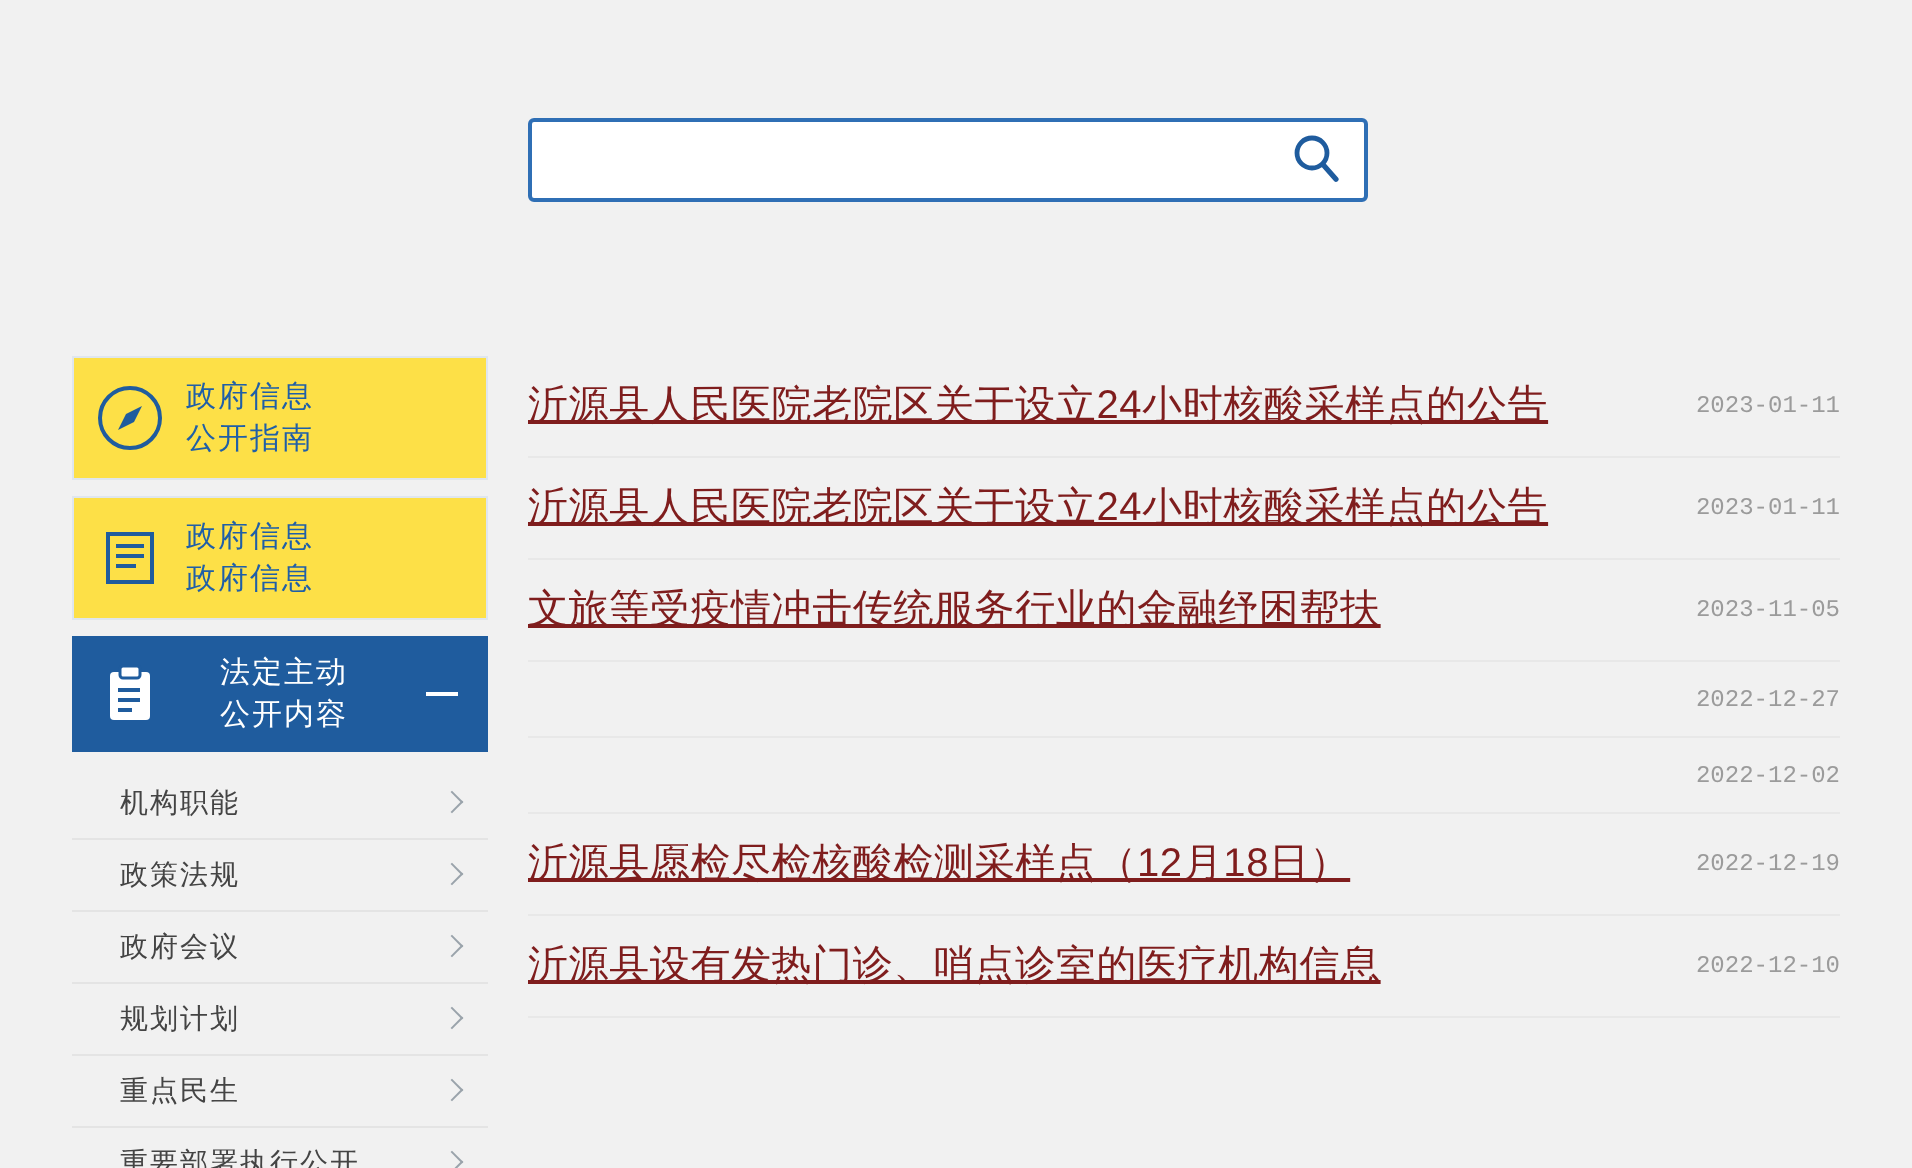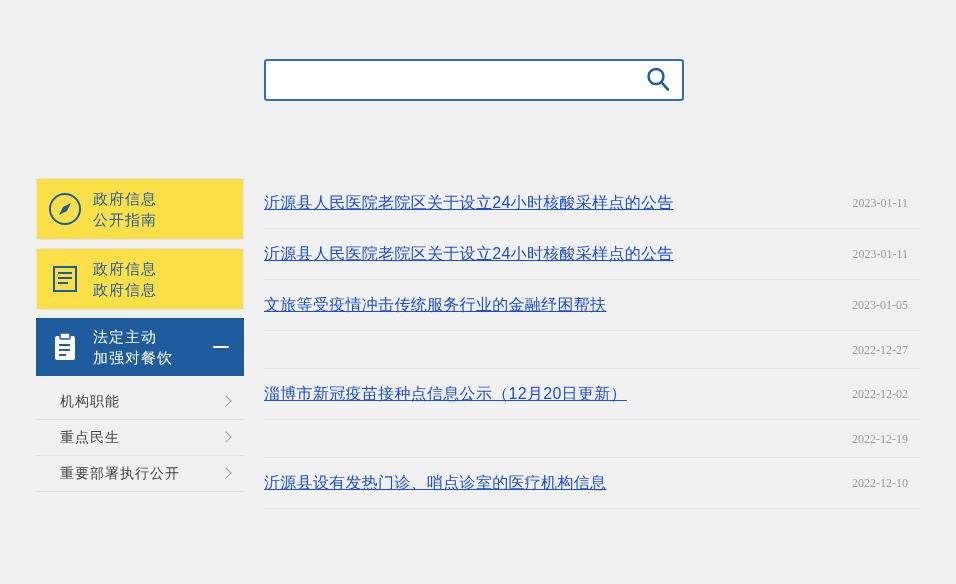--- a/index.html
+++ b/index.html
@@ -87,20 +87,21 @@
   .panel .txt span {
     display: block;
   }
   .panel.active {
     background: #1f5c9e;
     border-color: #1f5c9e;
     height: 58px;
   }
   .panel.active .txt {
     color: #ffffff;
+    margin-left: 17px;
   }
   .panel.active .minus {
     position: absolute;
     right: 14px;
     top: 50%;
     margin-top: -1px;
     width: 16px;
     height: 2px;
     background: #ffffff;
   }
@@ -142,35 +143,35 @@
   }
   .row {
     position: relative;
     border-bottom: 1px solid #e8e8e8;
     padding: 11px 0 11px 0;
     box-sizing: border-box;
     min-height: 38px;
   }
   .row .title {
     display: block;
-    font-size: 16px;
-    color: #1d4ed8;
+    font-size: 20px;
+    color: #7f1d1d;
     line-height: 28px;
     width: 560px;
     letter-spacing: 0.3px;
     text-decoration: underline;
   }
   .row .date {
     position: absolute;
-    right: 12px;
+    right: 0;
     top: 50%;
     transform: translateY(-50%);
     font-size: 12px;
     color: #9b9b9b;
-    font-family: Liberation Serif, serif;
+    font-family: Liberation Mono, monospace;
   }
 </style>
 </head>
 <body>
 
 <div class="page">
 
   <div class="search-wrap">
     <input class="search-input" type="text" placeholder="" style="">
     <button class="search-btn">
@@ -218,28 +219,40 @@
         <svg width="36" height="36" viewBox="0 0 36 36">
           <rect x="8" y="7" width="20" height="24" rx="2" fill="#ffffff"></rect>
           <rect x="13" y="4" width="10" height="6" rx="1.5" fill="#ffffff" stroke="#1f5c9e" stroke-width="1.5"></rect>
           <line x1="12" y1="16" x2="23" y2="16" stroke="#1f5c9e" stroke-width="2"></line>
           <line x1="12" y1="21" x2="23" y2="21" stroke="#1f5c9e" stroke-width="2"></line>
           <line x1="12" y1="26" x2="19" y2="26" stroke="#1f5c9e" stroke-width="2"></line>
         </svg>
       </div>
       <div class="txt">
         <span>法定主动</span>
-        <span>加强对餐饮</span>
+        <span>公开内容</span>
       </div>
       <div class="minus"></div>
     </div>
 
     <div class="menu">
       <div class="menu-item">
         <span class="label">机构职能</span>
+        <span class="chev"></span>
+      </div>
+      <div class="menu-item">
+        <span class="label">政策法规</span>
+        <span class="chev"></span>
+      </div>
+      <div class="menu-item">
+        <span class="label">政府会议</span>
+        <span class="chev"></span>
+      </div>
+      <div class="menu-item">
+        <span class="label">规划计划</span>
         <span class="chev"></span>
       </div>
       <div class="menu-item">
         <span class="label">重点民生</span>
         <span class="chev"></span>
       </div>
       <div class="menu-item">
         <span class="label">重要部署执行公开</span>
         <span class="chev"></span>
       </div>
@@ -250,30 +263,30 @@
     <div class="row">
       <a class="title" href="#">沂源县人民医院老院区关于设立24小时核酸采样点的公告</a>
       <span class="date">2023-01-11</span>
     </div>
     <div class="row">
       <a class="title" href="#">沂源县人民医院老院区关于设立24小时核酸采样点的公告</a>
       <span class="date">2023-01-11</span>
     </div>
     <div class="row">
       <a class="title" href="#">文旅等受疫情冲击传统服务行业的金融纾困帮扶</a>
-      <span class="date">2023-01-05</span>
+      <span class="date">2023-11-05</span>
     </div>
     <div class="row">
       <span class="date">2022-12-27</span>
     </div>
     <div class="row">
-      <a class="title" href="#">淄博市新冠疫苗接种点信息公示（12月20日更新）</a>
       <span class="date">2022-12-02</span>
     </div>
     <div class="row">
+      <a class="title" href="#">沂源县愿检尽检核酸检测采样点（12月18日）</a>
       <span class="date">2022-12-19</span>
     </div>
     <div class="row">
       <a class="title" href="#">沂源县设有发热门诊、哨点诊室的医疗机构信息</a>
       <span class="date">2022-12-10</span>
     </div>
 
   </div>
 
 </div>

